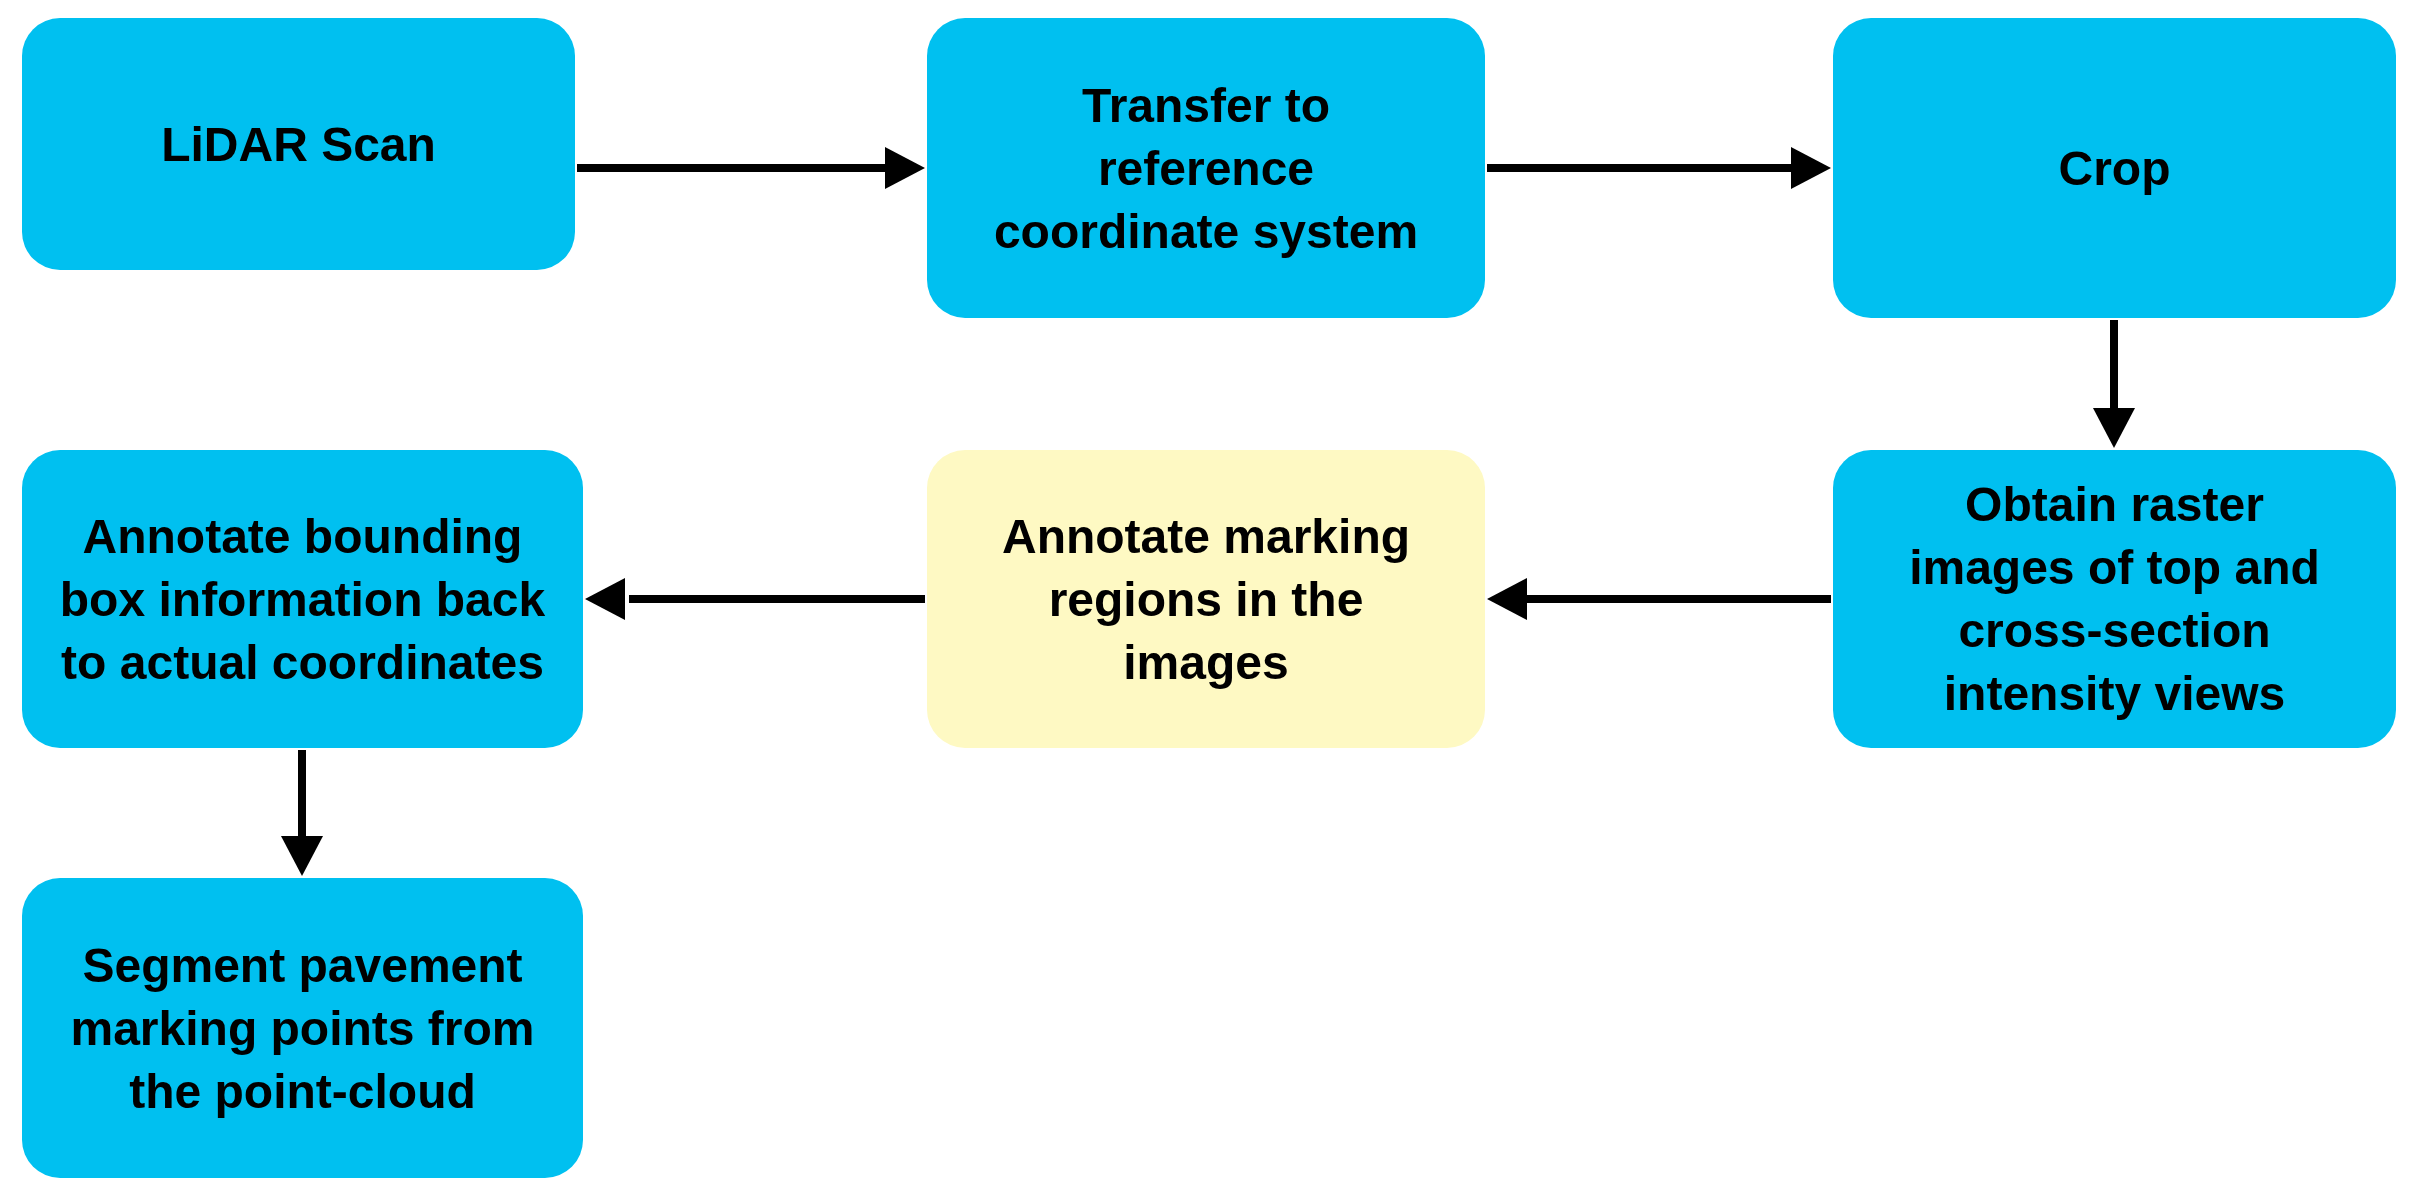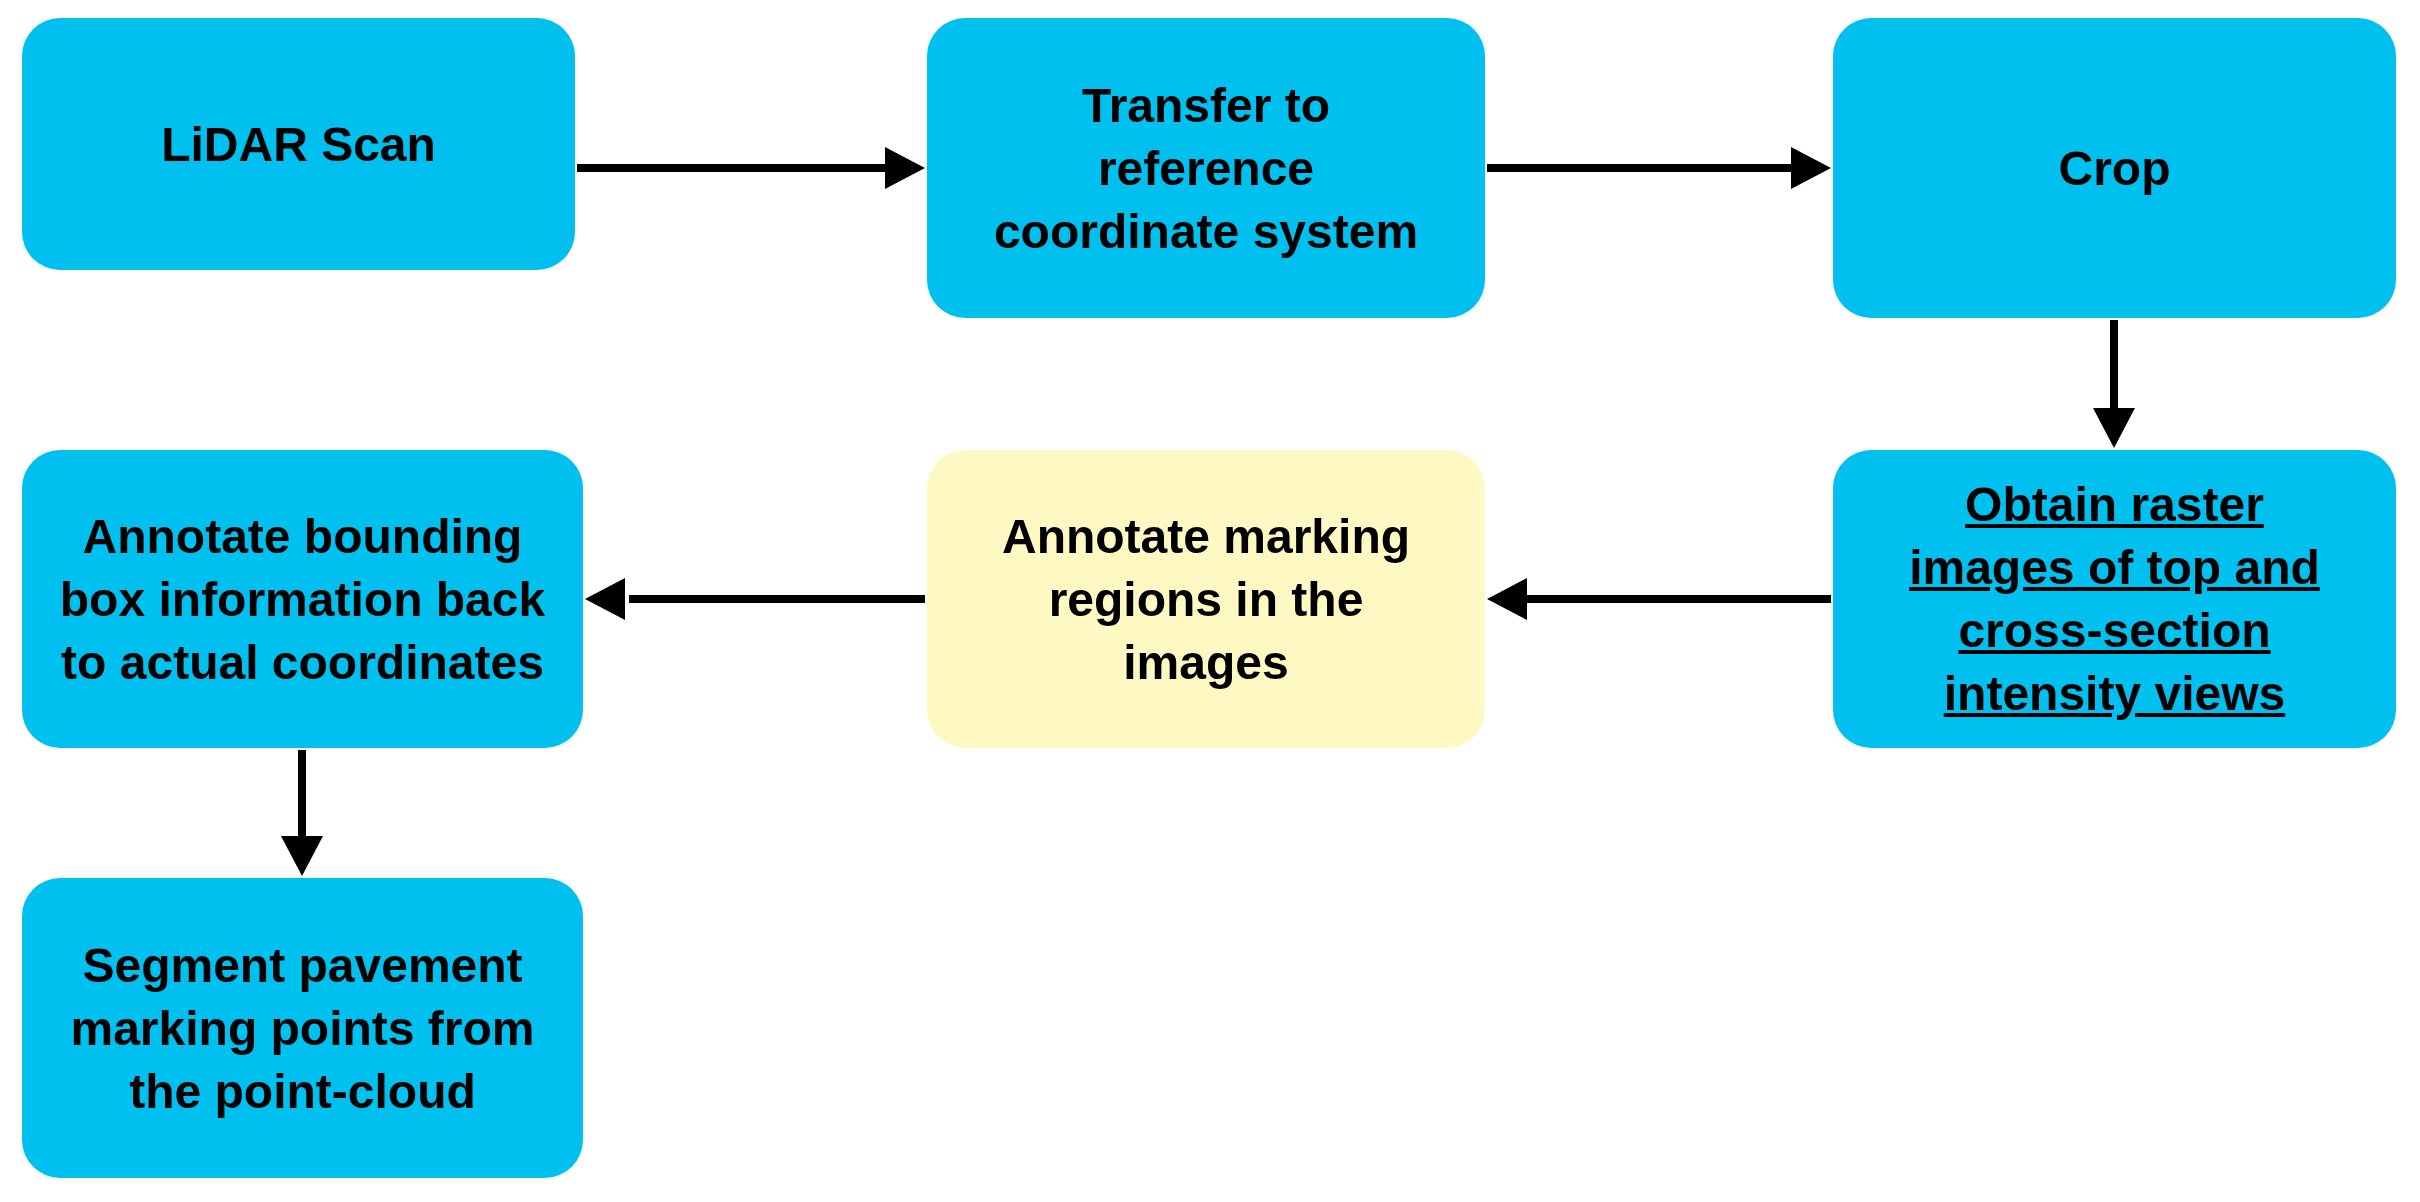--- a/index.html
+++ b/index.html
@@ -54,21 +54,21 @@
   <div class="node n2" style="background: rgb(0, 192, 240); color: rgb(0, 0, 0);">
     <span class="node-label">Transfer to
 reference
 coordinate system</span>
   </div>
 
   <div class="node n3" style="background: rgb(0, 192, 240); color: rgb(0, 0, 0);">
     <span class="node-label">Crop</span>
   </div>
 
-  <div class="node n4" style="background: rgb(0, 192, 240); color: rgb(0, 0, 0); text-decoration: underline;">
+  <div class="node n4" style="background: rgb(0, 192, 240); color: rgb(0, 0, 0);">
     <span class="node-label">Obtain raster
 images of top and
 cross-section
 intensity views</span>
   </div>
 
   <div class="node n5" style="background: #fef9c3; color: rgb(0, 0, 0);">
     <span class="node-label">Annotate marking
 regions in the
 images</span>

